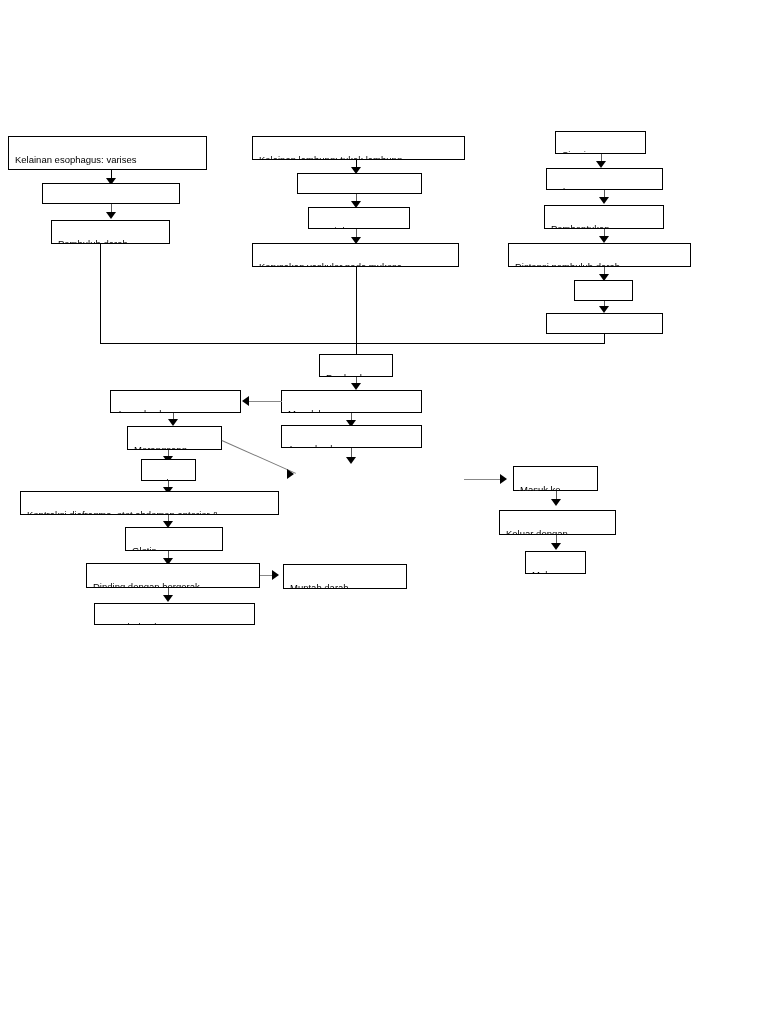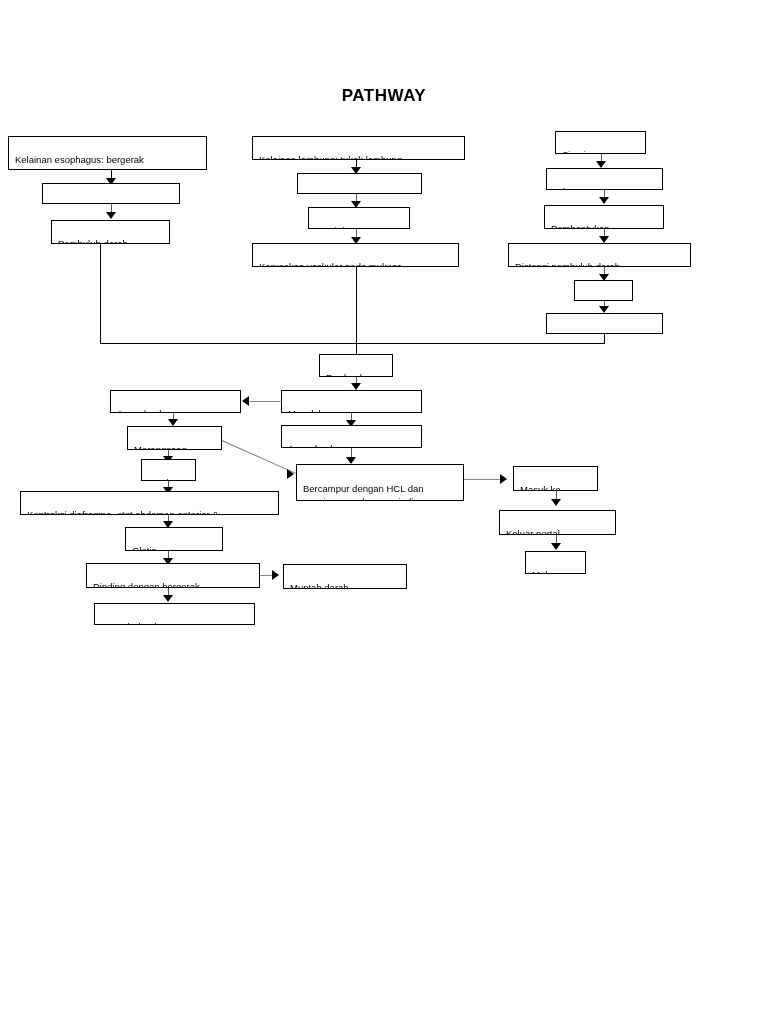--- a/index.html
+++ b/index.html
@@ -96,24 +96,23 @@
     color: #000;
     white-space: nowrap;
     overflow: hidden;
   }
 </style>
 </head>
 <body>
 
 <div id="page">
 
-  <div id="title">PATHWAY</div>
 
   <div class="node" style="left:8px; top:136px; width:199px; height:34px;">
-    <span>Kelainan esophagus: bergerak</span>
+    <span>Kelainan esophagus: varises</span>
     <span class="l2">esophagus, esofagitis, keganasan</span>
   </div>
 
   <div class="vline" style="left:111px; top:170px; height:10px;"></div>
   <div class="arrow-down" style="left:106px; top:178px;"></div>
 
   <div class="node" style="left:42px; top:183px; width:138px; height:21px; padding-top:3px;">
     <span>Tekanan portal</span>
   </div>
 
@@ -237,38 +236,34 @@
   <div class="diag" style="left:222px; top:440px; width:81px; transform: rotate(24deg);"></div>
   <div class="arrow-right" style="left:287px; top:469px;"></div>
 
   <div class="node" style="left:141px; top:459px; width:55px; height:22px;">
     <span>Mual</span>
   </div>
 
   <div class="vline thin" style="left:168px; top:481px; height:9px;"></div>
   <div class="arrow-down" style="left:163px; top:487px;"></div>
 
-  <div class="node" style="left:296px; top:464px; width:168px; height:37px; line-height:13.5px;">
-    <span>Bercampur dengan HCL dan</span>
-    <span class="l2">pepsin yang akan menjadi</span>
-  </div>
 
   <div class="hline thin" style="left:464px; top:479px; width:40px;"></div>
   <div class="arrow-right" style="left:500px; top:474px;"></div>
 
   <div class="node" style="left:513px; top:466px; width:85px; height:25px;">
     <span>Masuk ke</span>
   </div>
   <div class="clip2" style="left:519px; top:485px; width:70px; height:6px; color:#333;">usus</div>
 
   <div class="vline thin" style="left:556px; top:491px; height:11px;"></div>
   <div class="arrow-down" style="left:551px; top:499px;"></div>
 
   <div class="node" style="left:499px; top:510px; width:117px; height:25px;">
-    <span>Keluar portal</span>
+    <span>Keluar dengan</span>
   </div>
 
   <div class="vline thin" style="left:556px; top:535px; height:10px;"></div>
   <div class="arrow-down" style="left:551px; top:543px;"></div>
 
   <div class="node" style="left:525px; top:551px; width:61px; height:23px;">
     <span>Melena</span>
   </div>
 
   <div class="node" style="left:20px; top:491px; width:259px; height:24px;">

